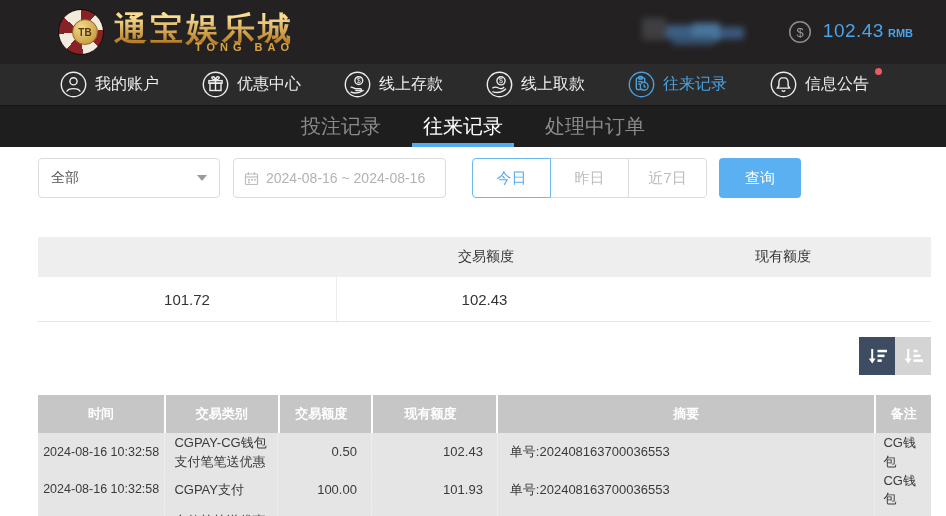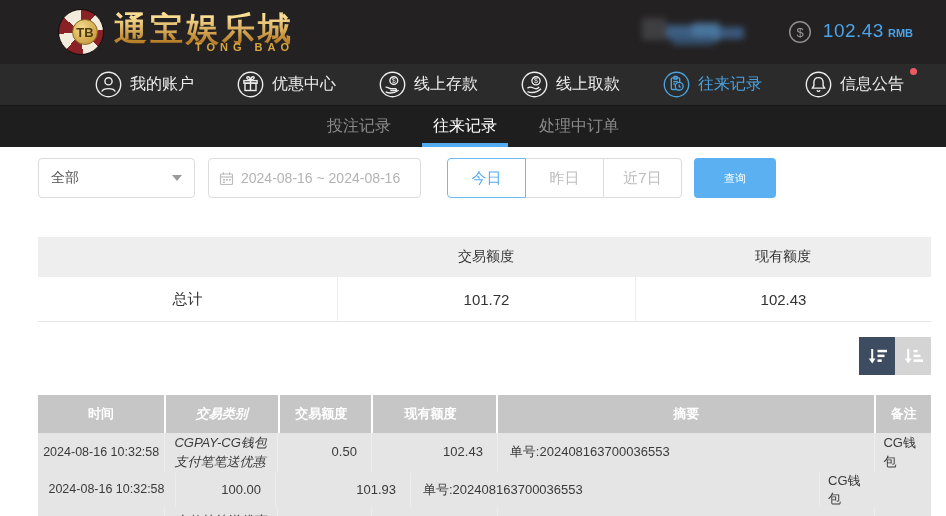--- a/index.html
+++ b/index.html
@@ -8,68 +8,68 @@
   .page { width:946px; height:516px; position:relative; background:#fff; overflow:hidden; }
 
   
   .header { height:64px; background:#242122; display:flex; align-items:center; padding:0 33px 0 58px; }
   .logo { display:flex; align-items:center; gap:10px; }
   .chip { width:46px; height:46px; border-radius:50%; flex:0 0 auto;
     background:conic-gradient(#8a2126 0 40deg,#f3ecdc 40deg 85deg,#8a2126 85deg 130deg,#f3ecdc 130deg 175deg,#8a2126 175deg 220deg,#f3ecdc 220deg 265deg,#8a2126 265deg 310deg,#f3ecdc 310deg 360deg);
     display:flex; align-items:center; justify-content:center; border:1px solid #140d0d; }
   .chip-inner { width:26px; height:26px; border-radius:50%;
     background:radial-gradient(circle at 35% 30%,#f4d98c,#bd8c2c); border:1px solid #8a671f;
-    color:#4f3a0e; font-size:13px; font-weight:bold; display:flex; align-items:center; justify-content:center;margin-left:8px; }
+    color:#4f3a0e; font-size:10px; font-weight:bold; display:flex; align-items:center; justify-content:center;margin-left:8px; }
   .logo-text { display:flex; flex-direction:column; }
   .logo-cn { font-size:33px; font-weight:bold; letter-spacing:3px; line-height:1;
     font-family:"DejaVu Serif","Liberation Serif",serif;
     background:linear-gradient(180deg,#f8dd92 15%,#b97f28 90%);
     -webkit-background-clip:text; background-clip:text; -webkit-text-fill-color:transparent; color:#ddab4a; }
   .logo-en { font-size:11px; font-weight:bold; color:#d8a43e; letter-spacing:5px; text-align:right; margin-top:-4px; }
   .header-right { margin-left:auto; display:flex; align-items:center; }
   .user-blur { width:102px; height:28px; position:relative; overflow:hidden; filter:blur(3px); margin-right:44px; }
   .user-blur i { position:absolute; display:block; border-radius:2px; }
   .ub1{ left:0; top:3; width:24px; height:22px; background:#3f3f41; }
   .ub2{ left:24px; top:7px; width:26px; height:14px; background:#3d5f83; }
   .ub3{ left:50px; top:5px; width:28px; height:18px; background:#49759c; }
   .ub4{ left:78px; top:9px; width:24px; height:12px; background:#3a587c; }
   .ub5{ left:30px; top:19px; width:42px; height:8px; background:#35506e; }
   .balance { display:flex; align-items:baseline; gap:4px; }
   .coin-icon { align-self:center; margin-right:7px; display:flex; }
   .balance-amount { color:#4aa4e9; font-size:19px; letter-spacing:0.5px; }
   .balance-currency { color:#4aa4e9; font-size:11px; font-weight:bold; }
 
   
-  .nav { height:41px; background:#2b2b2b; display:flex; align-items:center; padding-left:95px; gap:43px; }
+  .nav { height:41px; background:#2b2b2b; display:flex; align-items:center; padding-left:60px; gap:43px; }
   .nav-item { display:flex; align-items:center; gap:8px; color:#ededed; font-size:16px; cursor:pointer; position:relative; }
   .nav-item svg { display:block; }
   .nav-item.active { color:#4ba0dd; }
   .red-dot { position:absolute; top:-3px; right:-13px; width:7px; height:7px; border-radius:50%; background:#ee5a62; }
 
   
   .subtabs { height:42px; background:#1e1e1e; border-top:1px solid #151515; display:flex; justify-content:center; gap:32px; }
-  .subtab { color:#8b8b8b; font-size:16px; display:flex; align-items:center; padding:0 5px; position:relative; cursor:pointer; }
+  .subtab { color:#8b8b8b; font-size:20px; display:flex; align-items:center; padding:0 5px; position:relative; cursor:pointer; }
   .subtab.active { color:#ffffff; }
   .subtab.active::after { content:""; position:absolute; left:-6px; right:-6px; bottom:0; height:4px; background:#55abef; }
 
   
   .content { padding-left:38px; }
   .filter-row { margin-top:11px; display:flex; align-items:center; height:40px; }
-  .select-box { width:157px; height:40px; border:1px solid #dcdcdc; border-radius:4px; background:#fff;
+  .select-box { width:182px; height:40px; border:1px solid #dcdcdc; border-radius:4px; background:#fff;
     display:flex; align-items:center; padding:0 12px; color:#555; font-size:14px; cursor:pointer; }
   .caret { margin-left:auto; width:0; height:0; border-left:5px solid transparent; border-right:5px solid transparent; border-top:6px solid #9a9a9a; }
   .date-box { margin-left:13px; width:213px; height:40px; border:1px solid #dcdcdc; border-radius:4px; background:#fff;
     display:flex; align-items:center; padding:0 10px; gap:7px; color:#b3b3b3; font-size:14px; cursor:pointer; }
   .quick-group { margin-left:14px; display:flex; }
   .quick-btn { width:79px; height:40px; background:#fff; border:1px solid #dcdcdc; color:#bcbcbc; font-size:15px;
     display:flex; align-items:center; justify-content:center; margin-left:-1px; cursor:pointer; position:relative; }
   .quick-btn:first-child { margin-left:12px; border-radius:4px 0 0 4px; }
   .quick-btn:last-child { border-radius:0 4px 4px 0; }
   .quick-btn.active { border-color:#6db9f2; color:#55abef; z-index:2; }
-  .search-btn { margin-left:12px; width:82px; height:40px; background:#5ab0f0; color:#fff; font-size:11px;
+  .search-btn { margin-left:12px; width:82px; height:40px; background:#5ab0f0; color:#fff; font-size:15px;
     border:none; border-radius:4px; cursor:pointer; font-family:inherit; }
 
   
   .summary-table { margin-top:39px; width:893px; }
   .sum-header { display:flex; height:40px; background:#eeeeee; }
   .sum-header > div { display:flex; align-items:center; justify-content:center; font-size:14px; color:#333; }
   .sum-row { display:flex; height:45px; background:#fff; border-bottom:1px solid #e5e5e5; }
   .sum-row > div { display:flex; align-items:center; justify-content:center; font-size:15px; color:#333; }
   .sum-row > div + div { border-left:1px solid #ededed; }
   .sc1 { width:299px; } .sc2 { width:298px; } .sc3 { width:296px; }
@@ -84,21 +84,21 @@
   .data-table { margin-top:20px; width:893px; color:#3a3a3a; }
   .dt-header { display:flex; height:38px; background:#c6c6c6; }
   .dt-header > div { display:flex; align-items:center; justify-content:center; color:#fff; font-size:13px; font-weight:bold; border-right:2px solid #fff; }
   .dt-header > div:last-child { border-right:none; }
   .dt-row { display:flex; background:#e5e5e5; border-bottom:1px solid #e6e6e6; font-size:13px; }
   .dt-row > div { border-right:1px solid #ededed; display:flex; align-items:center; padding:4px 8px; line-height:1.4; }
   .dt-row > div:last-child { border-right:none; }
   .row1 { height:40px; } .row2 { height:35px; } .row3 { height:40px; }
   .row3 > div { align-items:flex-start; padding-top:4px; }
   .cw-time { width:138px; justify-content:center; font-size:12.5px; padding:4px 3px !important; white-space:nowrap; }
-  .cw-cat  { width:121px; padding:4px 9px !important;font-style:italic; }
+  .cw-cat  { width:121px; padding:4px 9px !important; }
   .cw-amt  { width:100px; justify-content:flex-end; padding-right:14px !important; }
   .cw-bal  { width:135px; justify-content:flex-end; padding-right:14px !important; }
   .cw-sum  { width:409px; padding-left:12px !important; }
   .cw-note { width:59px; }
 </style>
 </head>
 <body>
 
 <div class="page">
 
@@ -243,21 +243,20 @@
       <button class="search-btn">查询</button>
     </div>
 
     <div class="summary-table">
       <div class="sum-header">
         <div class="sc1"></div>
         <div class="sc2">交易额度</div>
         <div class="sc3">现有额度</div>
       </div>
       <div class="sum-row">
-        <div class="sc1">总计</div>
         <div class="sc2">101.72</div>
         <div class="sc3">102.43</div>
       </div>
     </div>
 
     <div class="sort-row">
       <div class="sort-btn sort-desc">
         <svg width="23" height="23" viewBox="0 0 23 23">
           <line x1="6.2" y1="4" x2="6.2" y2="16.5" stroke="#fff" stroke-width="2"></line>
           <path d="M2.8 13.5 L6.2 18.5 L9.6 13.5 Z" fill="#fff"></path>
@@ -291,20 +290,21 @@
         <div class="cw-time">2024-08-16 10:32:58</div>
         <div class="cw-cat">CGPAY-CG钱包支付笔笔送优惠</div>
         <div class="cw-amt">0.50</div>
         <div class="cw-bal">102.43</div>
         <div class="cw-sum">单号:202408163700036553</div>
         <div class="cw-note">CG钱包</div>
       </div>
 
       <div class="dt-row row2">
         <div class="cw-time">2024-08-16 10:32:58</div>
+        <div class="cw-cat">CGPAY支付</div>
         <div class="cw-amt">100.00</div>
         <div class="cw-bal">101.93</div>
         <div class="cw-sum">单号:202408163700036553</div>
         <div class="cw-note">CG钱包</div>
       </div>
 
       <div class="dt-row row3">
         <div class="cw-time"></div>
         <div class="cw-cat">存款笔笔送优惠</div>
         <div class="cw-amt"></div>

